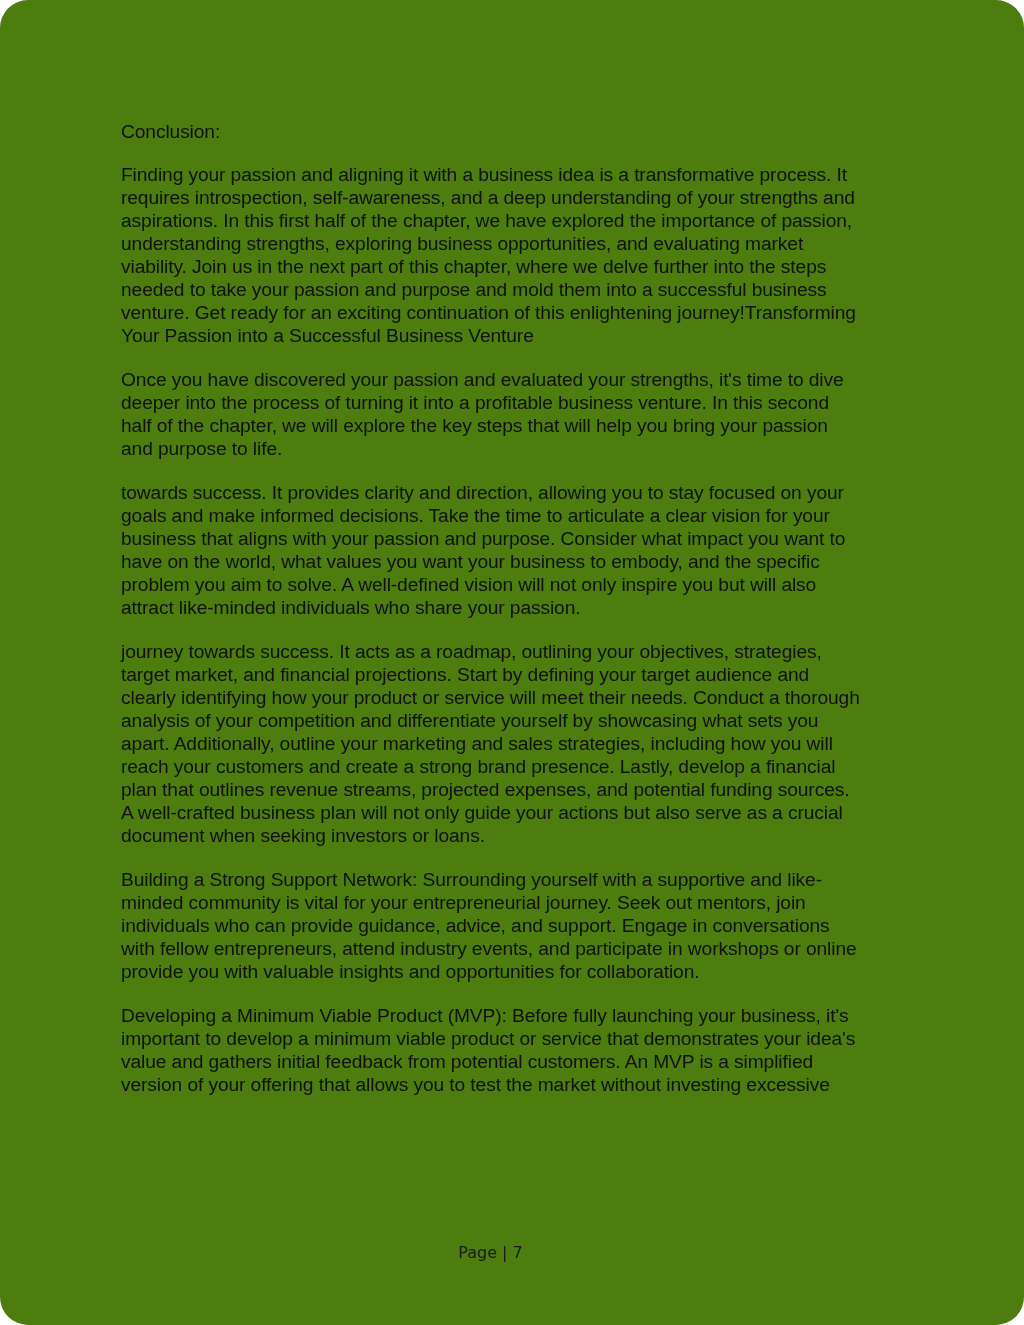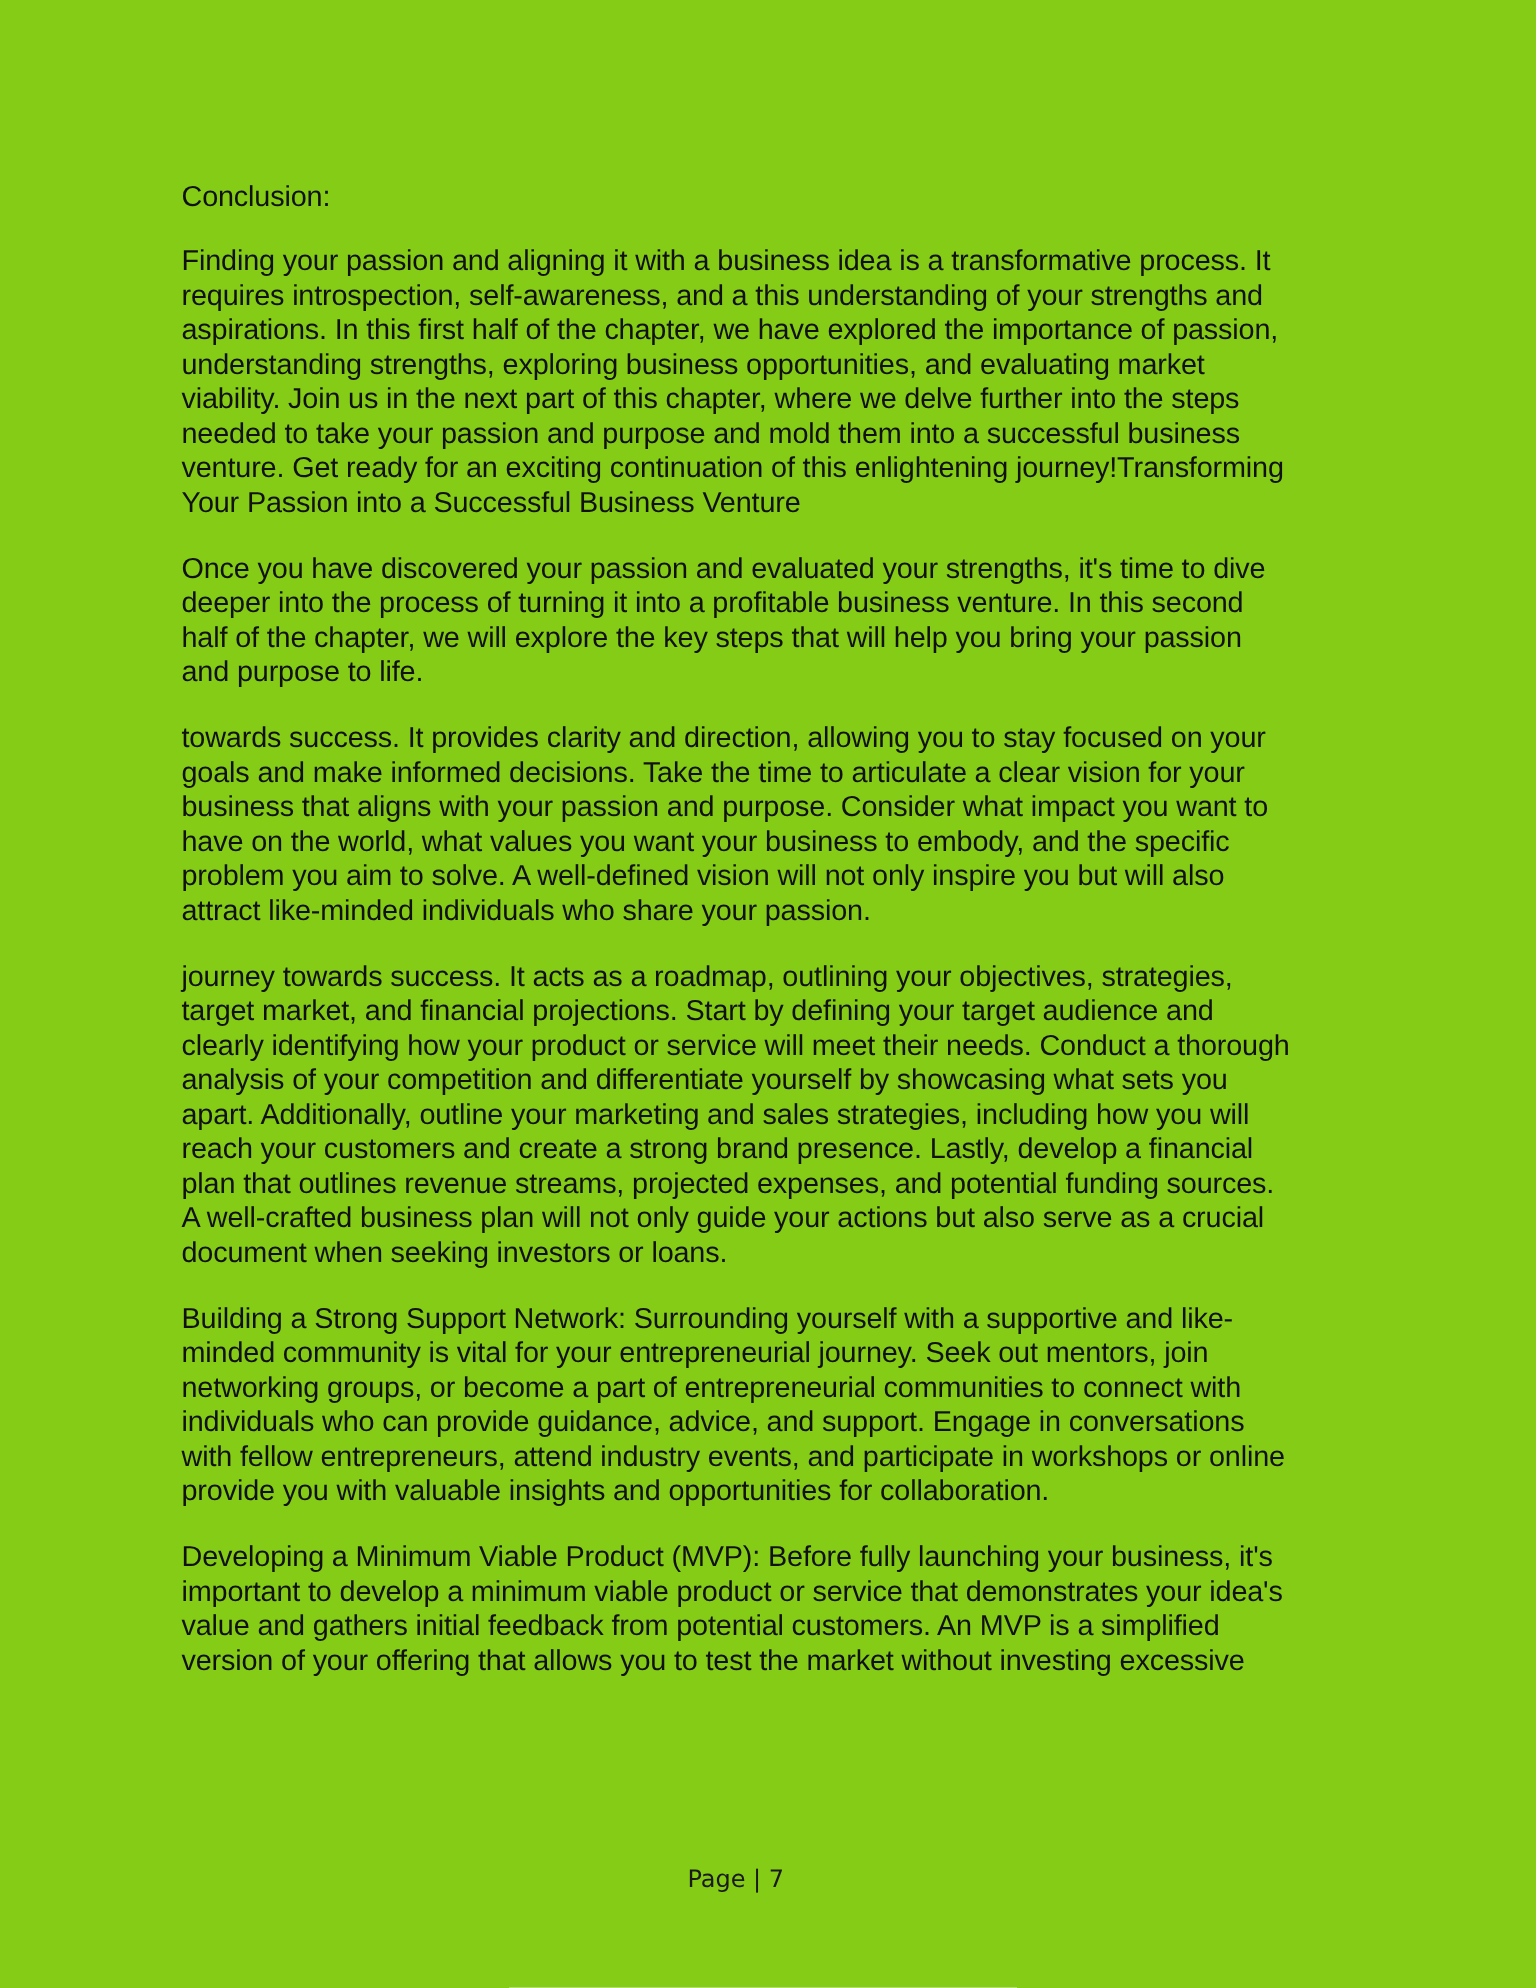--- a/index.html
+++ b/index.html
@@ -12,21 +12,22 @@
       height: 1325px;
       position: relative;
       overflow: hidden;
     }
     .page {
       position: absolute;
       left: 0;
       top: 0;
       width: 1024px;
       height: 1325px;
-      background: #84cc16;
+      background: #4d7c0f;
+      border-radius: 28px;
     }
     .content {
       position: absolute;
       left: 121px;
       top: 120px;
       width: 790px;
       font-family: "Liberation Sans", sans-serif;
       font-size: 19.2px;
       line-height: 23px;
       color: #111111;
@@ -55,21 +56,21 @@
   </style>
 </head>
 <body>
 
 <div class="page">
   <div class="content">
     <div class="line heading">Conclusion:</div>
     <div id="paragraphs">
         <div class="para">
           <span class="line">Finding your passion and aligning it with a business idea is a transformative process. It</span>
-          <span class="line">requires introspection, self-awareness, and a this understanding of your strengths and</span>
+          <span class="line">requires introspection, self-awareness, and a deep understanding of your strengths and</span>
           <span class="line">aspirations. In this first half of the chapter, we have explored the importance of passion,</span>
           <span class="line">understanding strengths, exploring business opportunities, and evaluating market</span>
           <span class="line">viability. Join us in the next part of this chapter, where we delve further into the steps</span>
           <span class="line">needed to take your passion and purpose and mold them into a successful business</span>
           <span class="line">venture. Get ready for an exciting continuation of this enlightening journey!Transforming</span>
           <span class="line">Your Passion into a Successful Business Venture</span>
         </div>
         <div class="para">
           <span class="line">Once you have discovered your passion and evaluated your strengths, it's time to dive</span>
           <span class="line">deeper into the process of turning it into a profitable business venture. In this second</span>
@@ -91,21 +92,20 @@
           <span class="line">analysis of your competition and differentiate yourself by showcasing what sets you</span>
           <span class="line">apart. Additionally, outline your marketing and sales strategies, including how you will</span>
           <span class="line">reach your customers and create a strong brand presence. Lastly, develop a financial</span>
           <span class="line">plan that outlines revenue streams, projected expenses, and potential funding sources.</span>
           <span class="line">A well-crafted business plan will not only guide your actions but also serve as a crucial</span>
           <span class="line">document when seeking investors or loans.</span>
         </div>
         <div class="para">
           <span class="line">Building a Strong Support Network: Surrounding yourself with a supportive and like-</span>
           <span class="line">minded community is vital for your entrepreneurial journey. Seek out mentors, join</span>
-          <span class="line">networking groups, or become a part of entrepreneurial communities to connect with</span>
           <span class="line">individuals who can provide guidance, advice, and support. Engage in conversations</span>
           <span class="line">with fellow entrepreneurs, attend industry events, and participate in workshops or online</span>
           <span class="line">provide you with valuable insights and opportunities for collaboration.</span>
         </div>
         <div class="para">
           <span class="line">Developing a Minimum Viable Product (MVP): Before fully launching your business, it's</span>
           <span class="line">important to develop a minimum viable product or service that demonstrates your idea's</span>
           <span class="line">value and gathers initial feedback from potential customers. An MVP is a simplified</span>
           <span class="line">version of your offering that allows you to test the market without investing excessive</span>
         </div>

